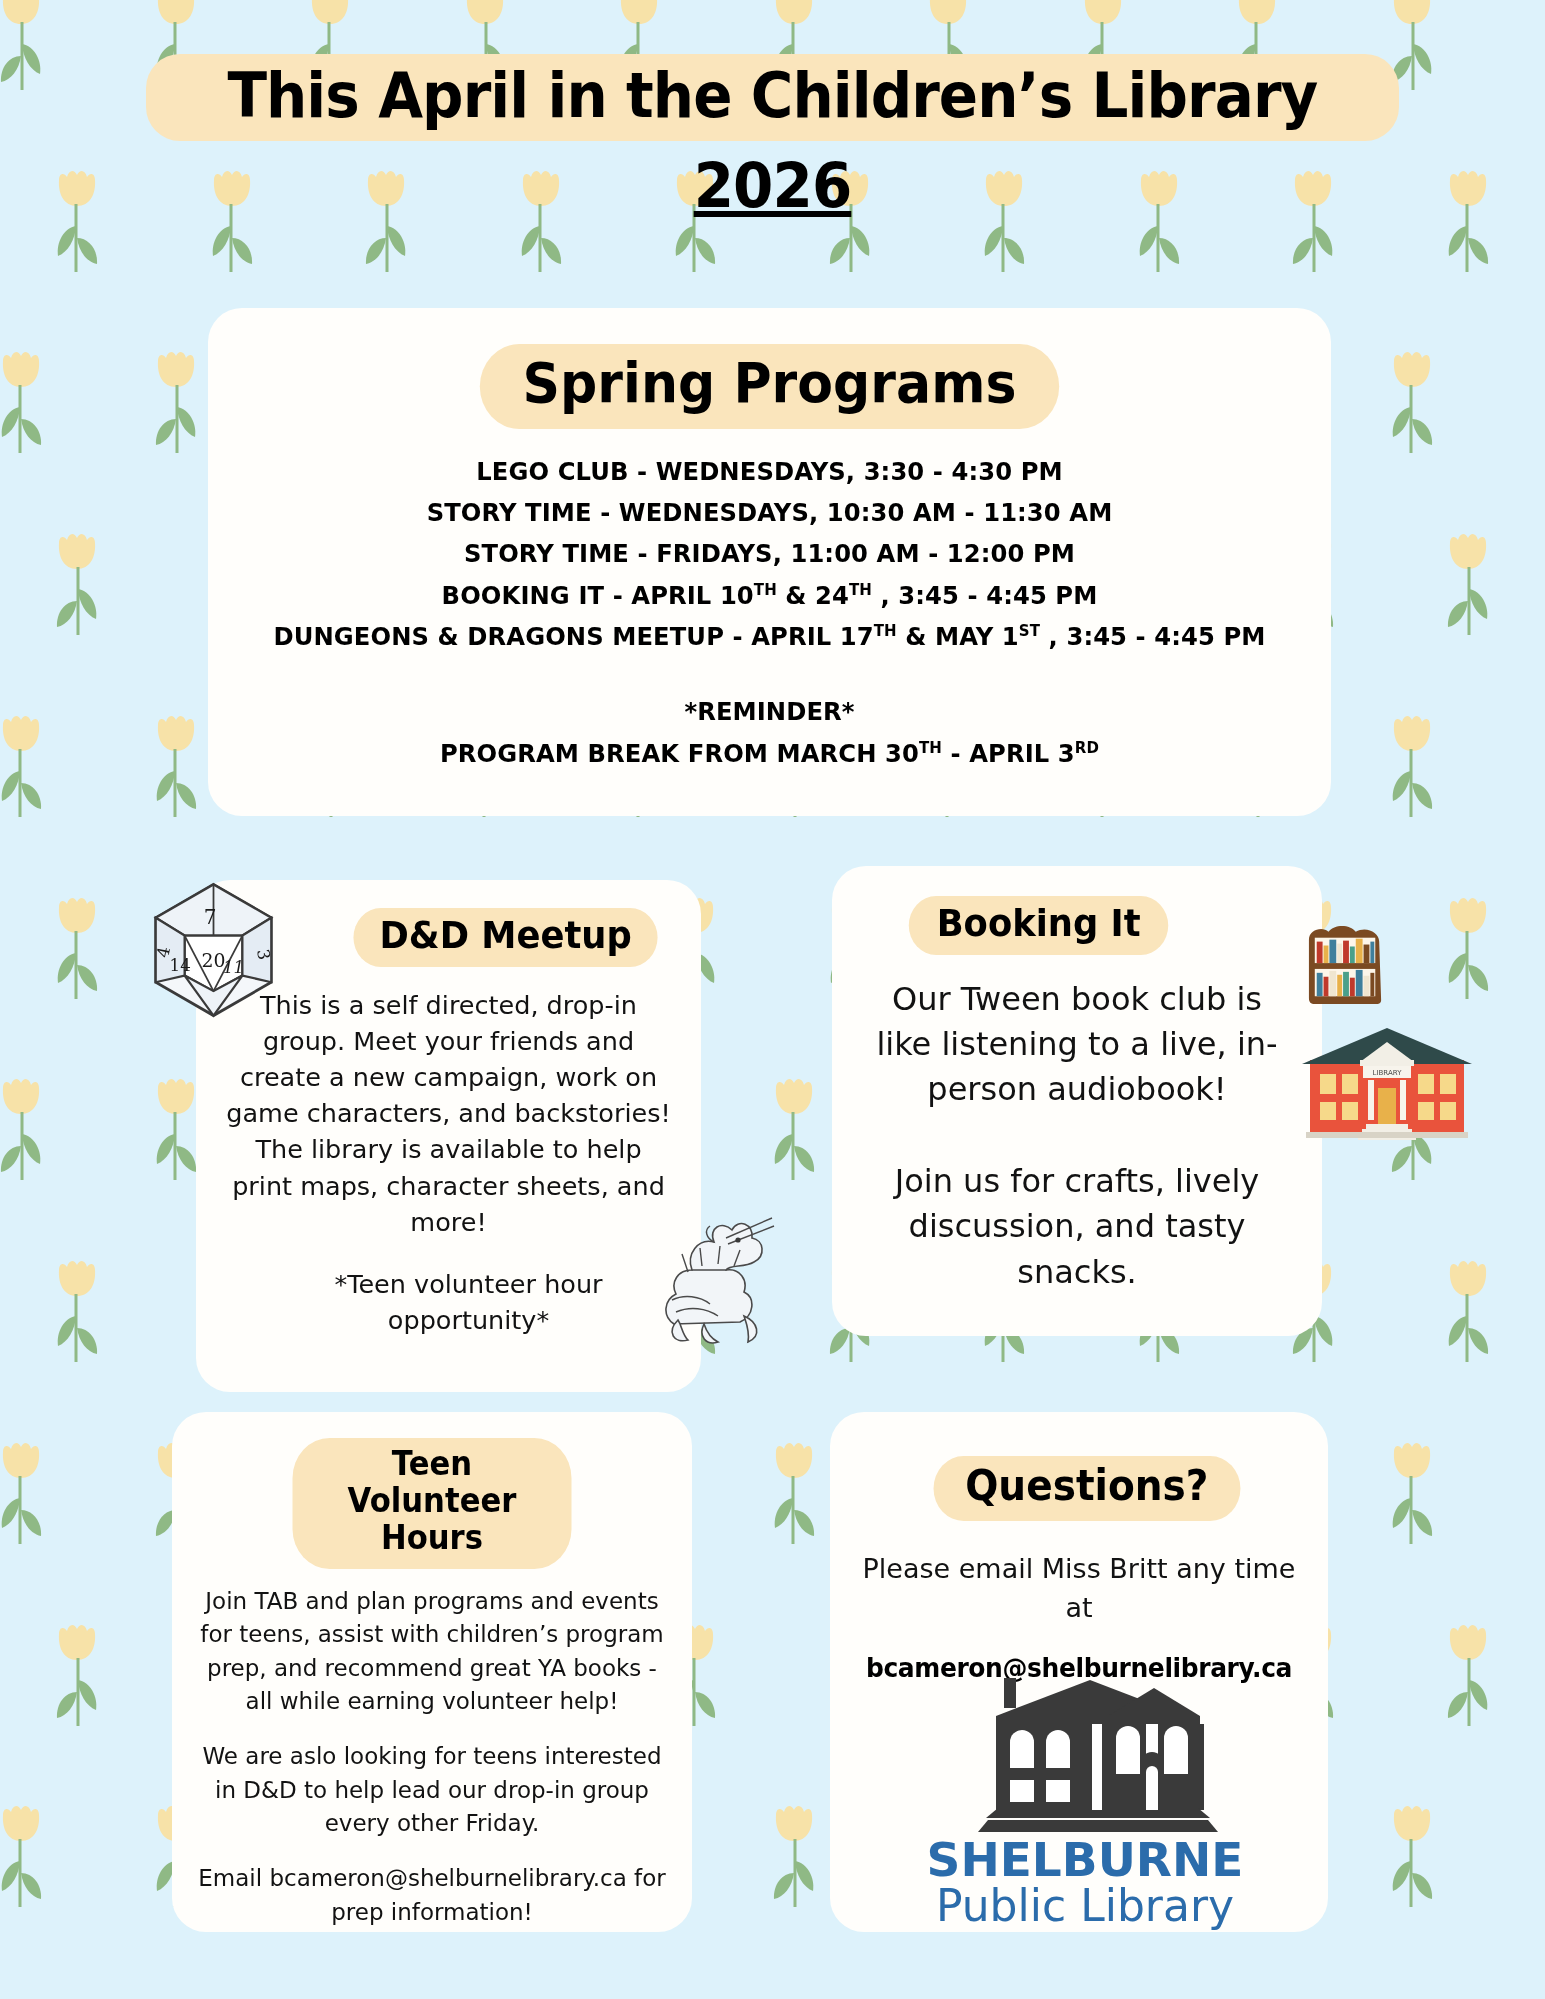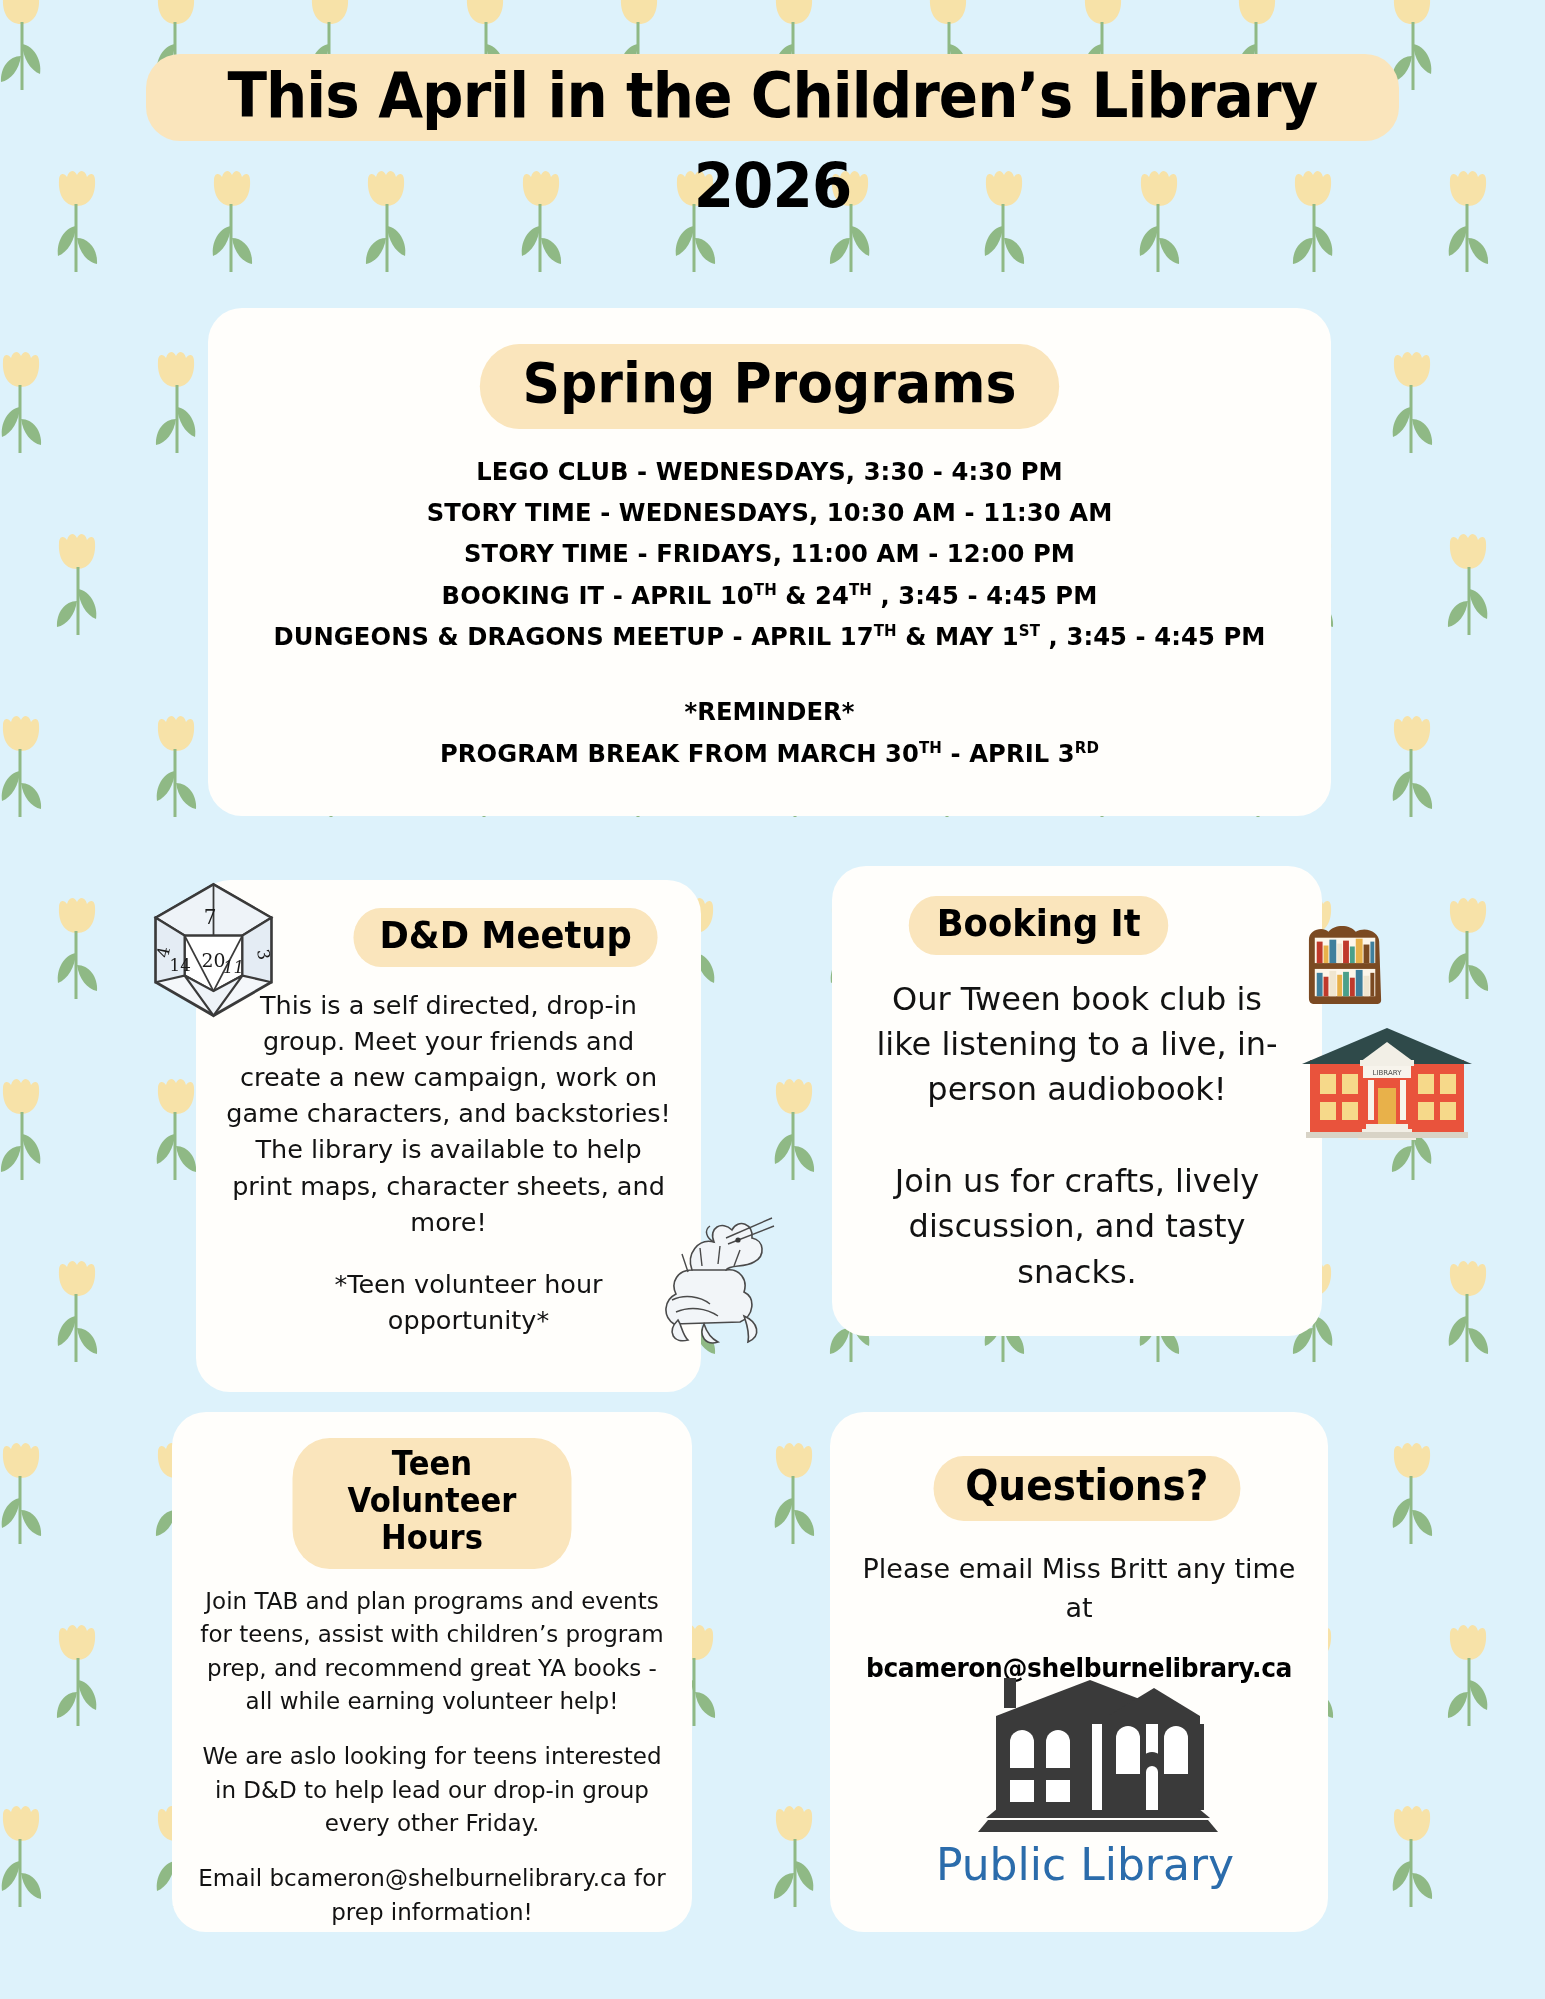--- a/index.html
+++ b/index.html
@@ -12,21 +12,21 @@
   }
 
   
   #tulip-layer { position:absolute; inset:0; z-index:0; pointer-events:none; }
   .tulip { position:absolute; width:70px; height:130px; }
 
   
   #page { position:absolute; inset:0; z-index:2; }
 
   
-  .title-wrap { position:absolute; top:54px; left:0; width:1545px; text-align:center; }
+  .title-wrap { position:absolute; top:54px; left:0; width:1545px; text-align:center;text-decoration:underline; }
   .title-hl {
     display:inline-block;
     background:#fae5bc;
     border-radius:34px;
     padding:10px 34px 14px 34px;
     line-height:1.0;
   }
   .title-line1 {
     font-family:"DejaVu Sans", sans-serif;
     font-weight:bold;
@@ -1336,16 +1336,17 @@
         <path d="M176 66 a12 12 0 0 1 24 0 v36 h-24 z"></path>
         <path d="M224 66 a12 12 0 0 1 24 0 v36 h-24 z"></path>
         <rect x="152" y="52" width="10" height="86"></rect>
         <rect x="206" y="52" width="12" height="86"></rect>
       </g>
       <g fill="#3a3a3a">
         <path d="M200 92 a12 12 0 0 1 24 0 v46 h-24 z"></path>
       </g>
       <path d="M206 100 a6 6 0 0 1 12 0 v38 h-12 z" fill="#ffffff"></path>
     </svg>
+    <span id="logo-word1">SHELBURNE</span>
     <span id="logo-word2">Public Library</span>
   </div>
 
 </div>
 
 </body></html>

